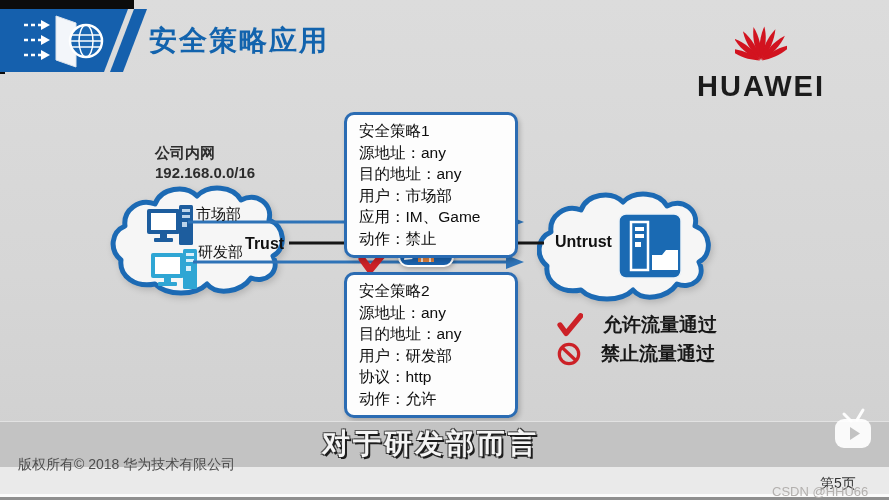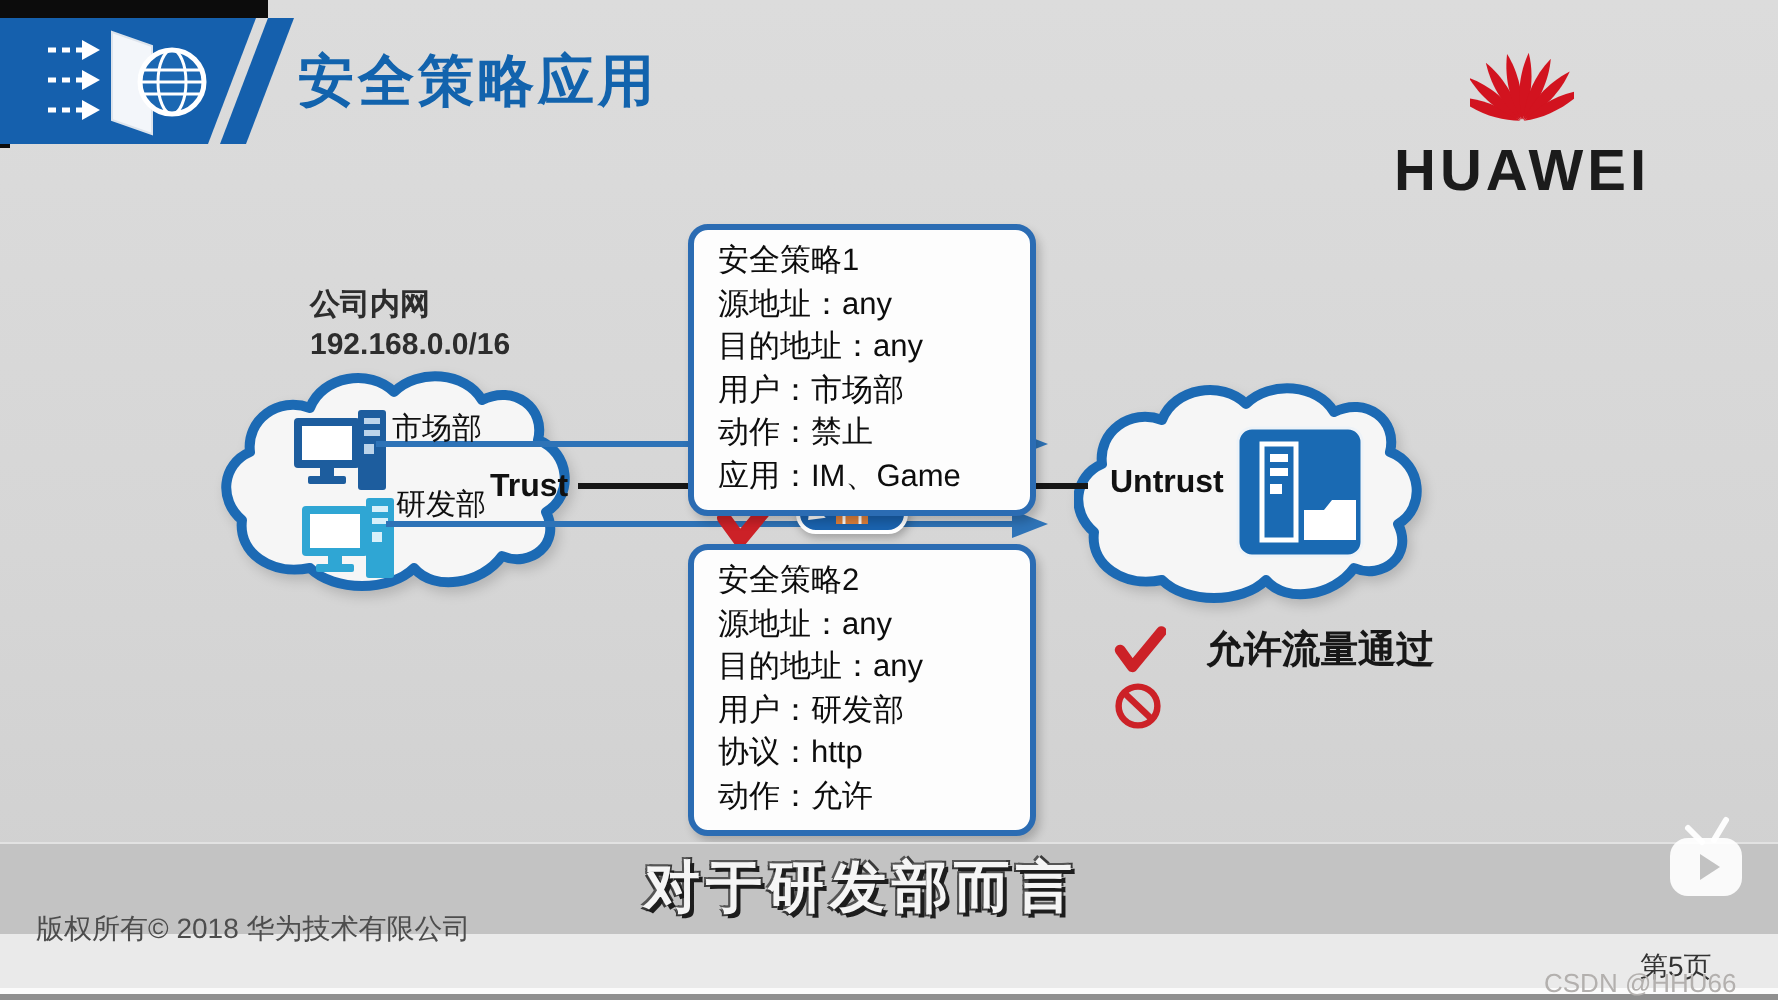--- a/index.html
+++ b/index.html
@@ -208,22 +208,22 @@
     <rect x="17" y="21" width="9" height="4" fill="#ffffff"></rect>
     <rect x="17" y="29" width="6" height="5" fill="#ffffff"></rect>
     <path d="M34,42 h10 l4,-5 h12 v20 h-26 z" fill="#ffffff"></path>
   </svg>
 
   <div class="abs policy policy1">
     <div>安全策略1</div>
     <div>源地址：any</div>
     <div>目的地址：any</div>
     <div>用户：市场部</div>
+    <div>应用：IM、Game</div>
     <div>动作：禁止</div>
-    <div>应用：IM、Game</div>
   </div>
 
   <div class="abs policy policy2">
     <div>安全策略2</div>
     <div>源地址：any</div>
     <div>目的地址：any</div>
     <div>用户：研发部</div>
     <div>协议：http</div>
     <div>动作：允许</div>
   </div>
@@ -232,20 +232,21 @@
     <svg width="26" height="24" viewBox="0 0 34 30">
       <path d="M4,15 L12,26 L31,3" fill="none" stroke="#cc2127" stroke-width="7" stroke-linecap="round" stroke-linejoin="round"></path>
     </svg>
     <span class="legend-label">允许流量通过</span>
   </div>
   <div class="abs legend-row legend2">
     <svg width="24" height="24" viewBox="0 0 26 26">
       <circle cx="13" cy="13" r="10.5" fill="none" stroke="#cc2127" stroke-width="3.5"></circle>
       <line x1="5.8" y1="6.2" x2="20.2" y2="19.8" stroke="#cc2127" stroke-width="3.5"></line>
     </svg>
+    <span class="legend-label">禁止流量通过</span>
   </div>
 
   <div class="abs caption-band"></div>
   <div class="abs caption-text">对于研发部而言</div>
 
   <svg class="abs tv-btn" width="44" height="46" viewBox="0 0 44 46">
     <path d="M13,8 L20,15 M32,4 L26,14" stroke="#fdfdfd" stroke-width="3" stroke-linecap="round"></path>
     <rect x="4" y="13" width="36" height="29" rx="9" fill="#ffffff" opacity="0.92"></rect>
     <path d="M19,21 L29,27.5 L19,34 Z" fill="#c2c2c2"></path>
   </svg>

